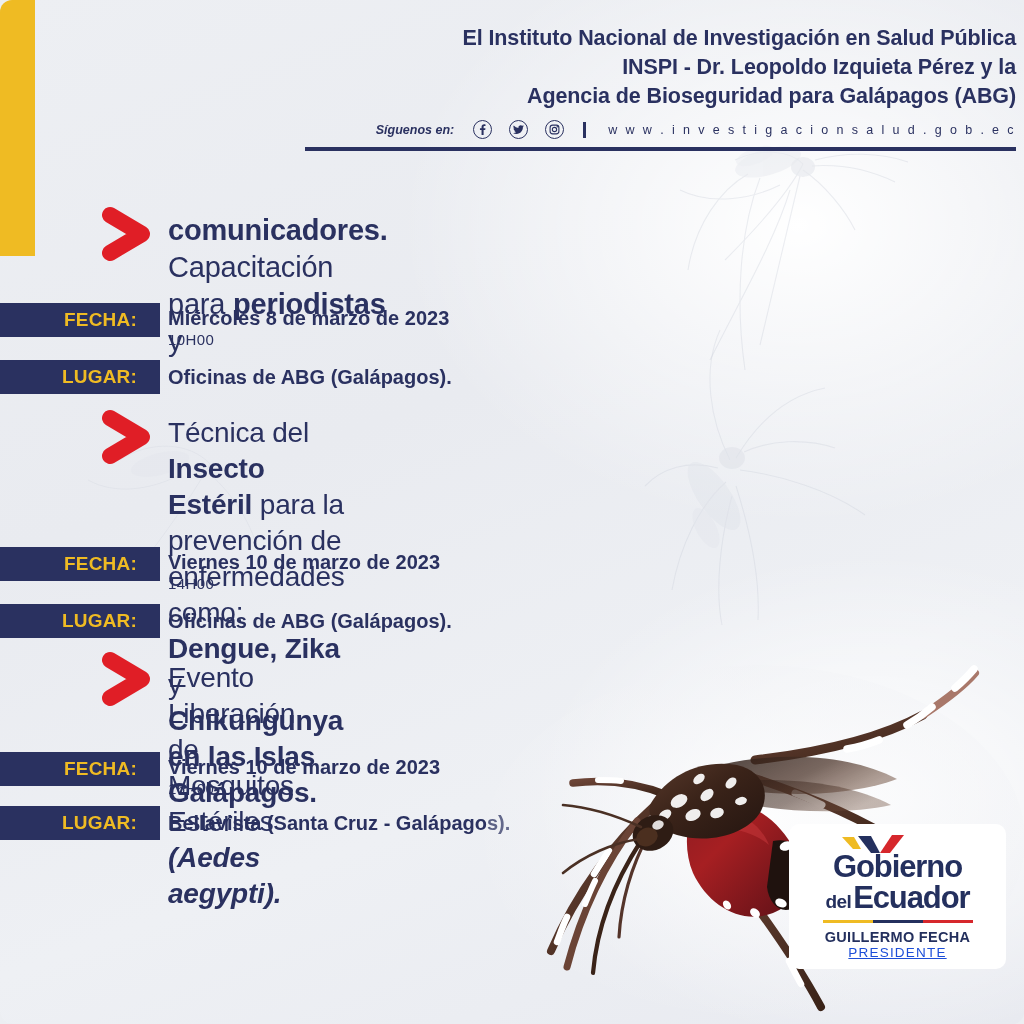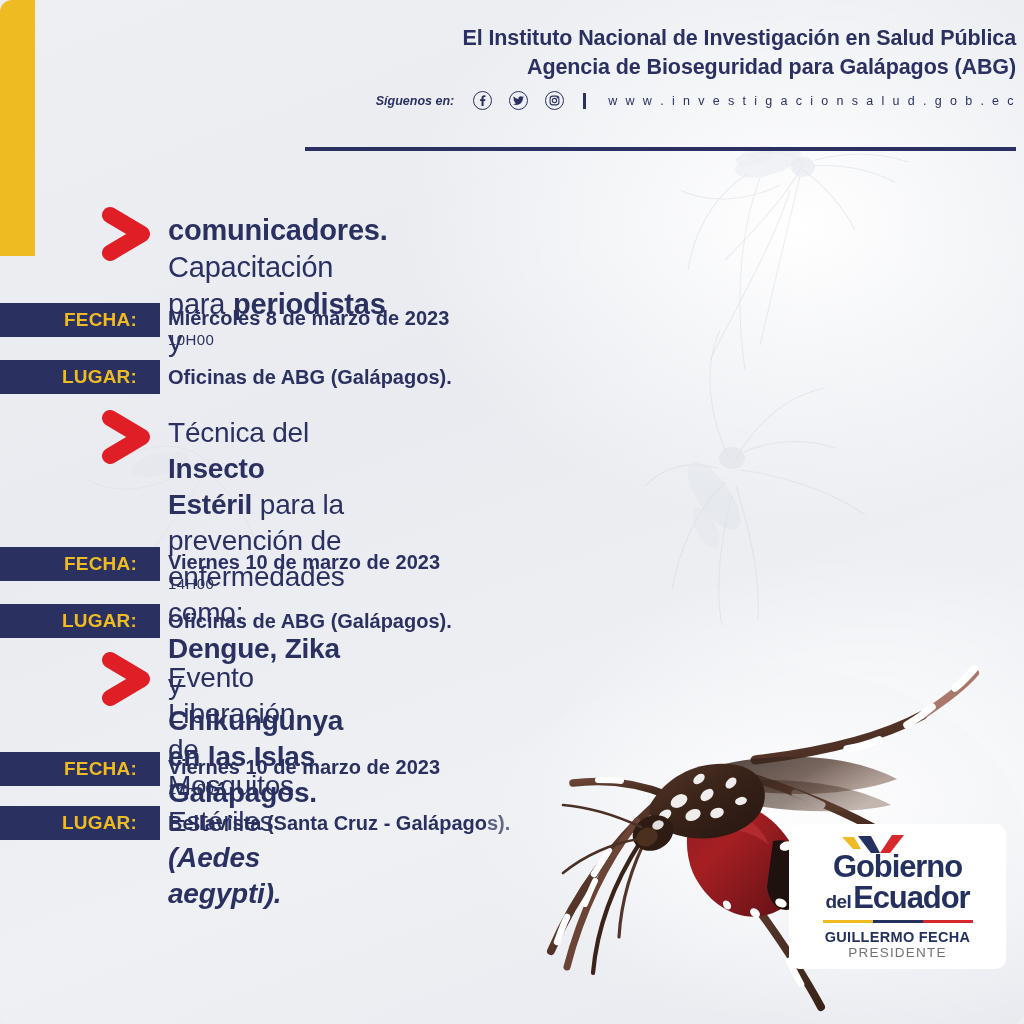--- a/index.html
+++ b/index.html
@@ -115,21 +115,21 @@
     color:#24305e;font-weight:bold;font-size:31px;letter-spacing:-1.1px;line-height:31px;
   }
   .tricolor{
     width:150px;height:3px;margin-top:3px;
     background:linear-gradient(to right,#efbb23 0 33.3%,#24305e 33.3% 66.6%,#d6272c 66.6% 100%);
   }
   .pres-name{
     color:#24305e;font-weight:bold;font-size:14.5px;letter-spacing:.3px;margin-top:6px;
   }
   .pres-title{
-    color:#737373;font-size:13.5px;letter-spacing:1.2px;margin-top:0;
+    color:#1d4ed8;font-size:13.5px;letter-spacing:1.2px;margin-top:0;text-decoration:underline;
   }
 </style>
 </head>
 <body>
 
 <div id="poster">
 
   <div class="ghost" style="left:640px;top:130px;width:290px;height:300px;">
     <svg width="290" height="300" viewBox="0 0 290 300">
       <g stroke="#b9bfcd" stroke-width="1.1" fill="none" opacity=".85">
@@ -177,20 +177,21 @@
         <path d="M120 95 C90 110 55 115 28 100"></path>
       </g>
       <ellipse cx="100" cy="84" rx="30" ry="11" fill="#c8cedb" opacity=".5" transform="rotate(-14 100 84)"></ellipse>
     </svg>
   </div>
 
   <div class="ybar"></div>
 
   <div class="header">
     <div class="ttl">El Instituto Nacional de Investigación en Salud Pública</div>
+    <div class="ttl">INSPI - Dr. Leopoldo Izquieta Pérez y la</div>
     <div class="ttl">Agencia de Bioseguridad para Galápagos (ABG)</div>
 
     <div class="social-row">
       <span class="follow">Síguenos en:</span>
 
       <span class="sicon">
         <svg width="9" height="11" viewBox="0 0 9 11">
             <path fill="currentColor" d="M5.6 11V6.1h1.6l.25-1.9H5.6V3c0-.55.15-.92.94-.92H7.5V.38C7.33.36 6.73.3 6.03.3 4.56.3 3.56 1.2 3.56 2.84V4.2H1.95v1.9h1.6V11z"></path>
           </svg>
       </span>

